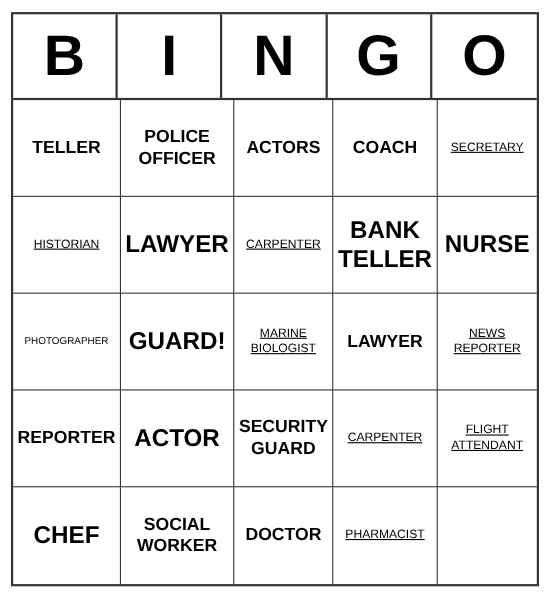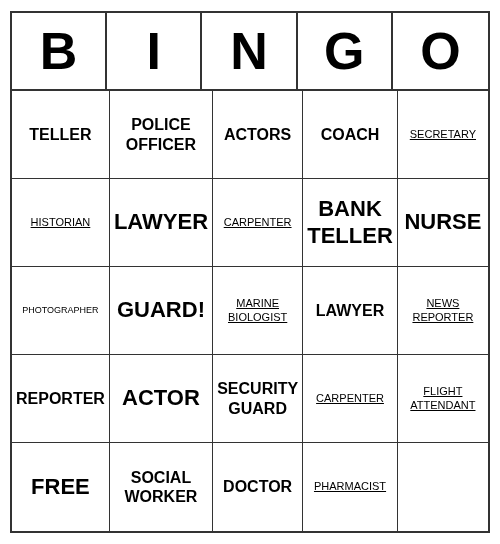--- a/index.html
+++ b/index.html
@@ -160,21 +160,21 @@
       <div class="bingo-cell">
         <span class="cell-text size-medium">SECURITY<br>GUARD</span>
       </div>
       <div class="bingo-cell">
         <span class="cell-text size-small">CARPENTER</span>
       </div>
       <div class="bingo-cell">
         <span class="cell-text size-small">FLIGHT<br>ATTENDANT</span>
       </div>
       <div class="bingo-cell">
-        <span class="cell-text size-large">FREE</span>
+        <span class="cell-text size-large">CHEF</span>
       </div>
       <div class="bingo-cell">
         <span class="cell-text size-medium">SOCIAL<br>WORKER</span>
       </div>
       <div class="bingo-cell">
         <span class="cell-text size-medium">DOCTOR</span>
       </div>
       <div class="bingo-cell">
         <span class="cell-text size-small">PHARMACIST</span>
       </div>

